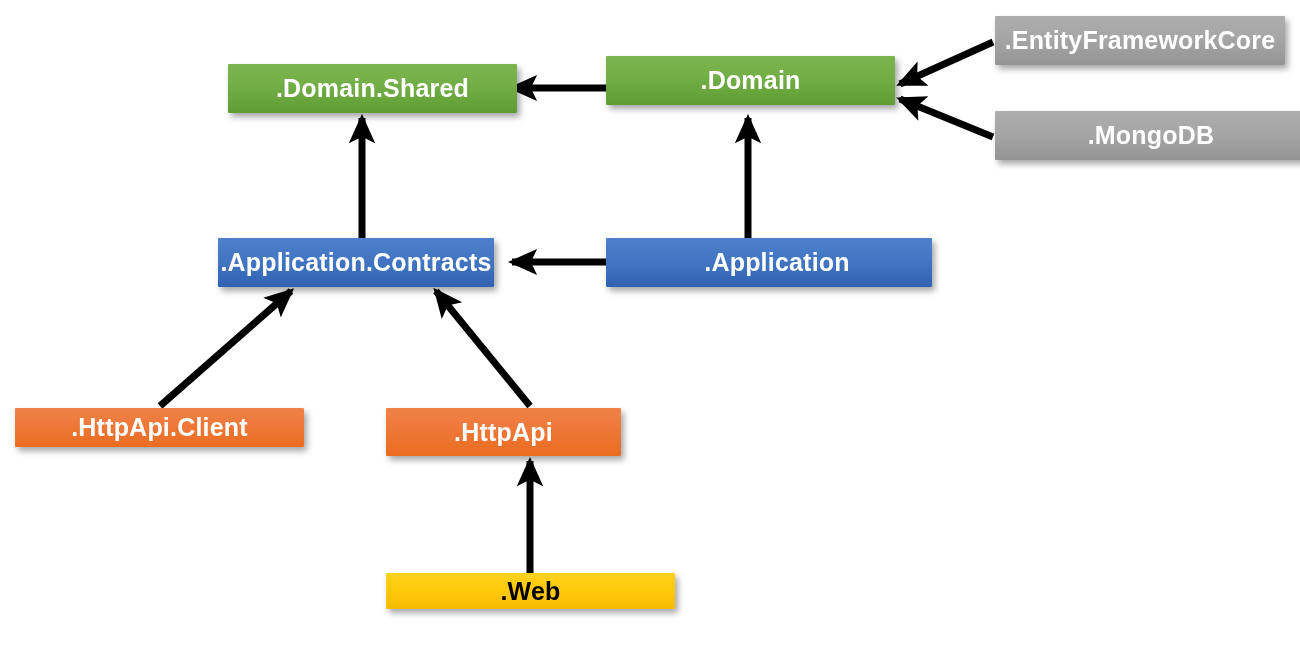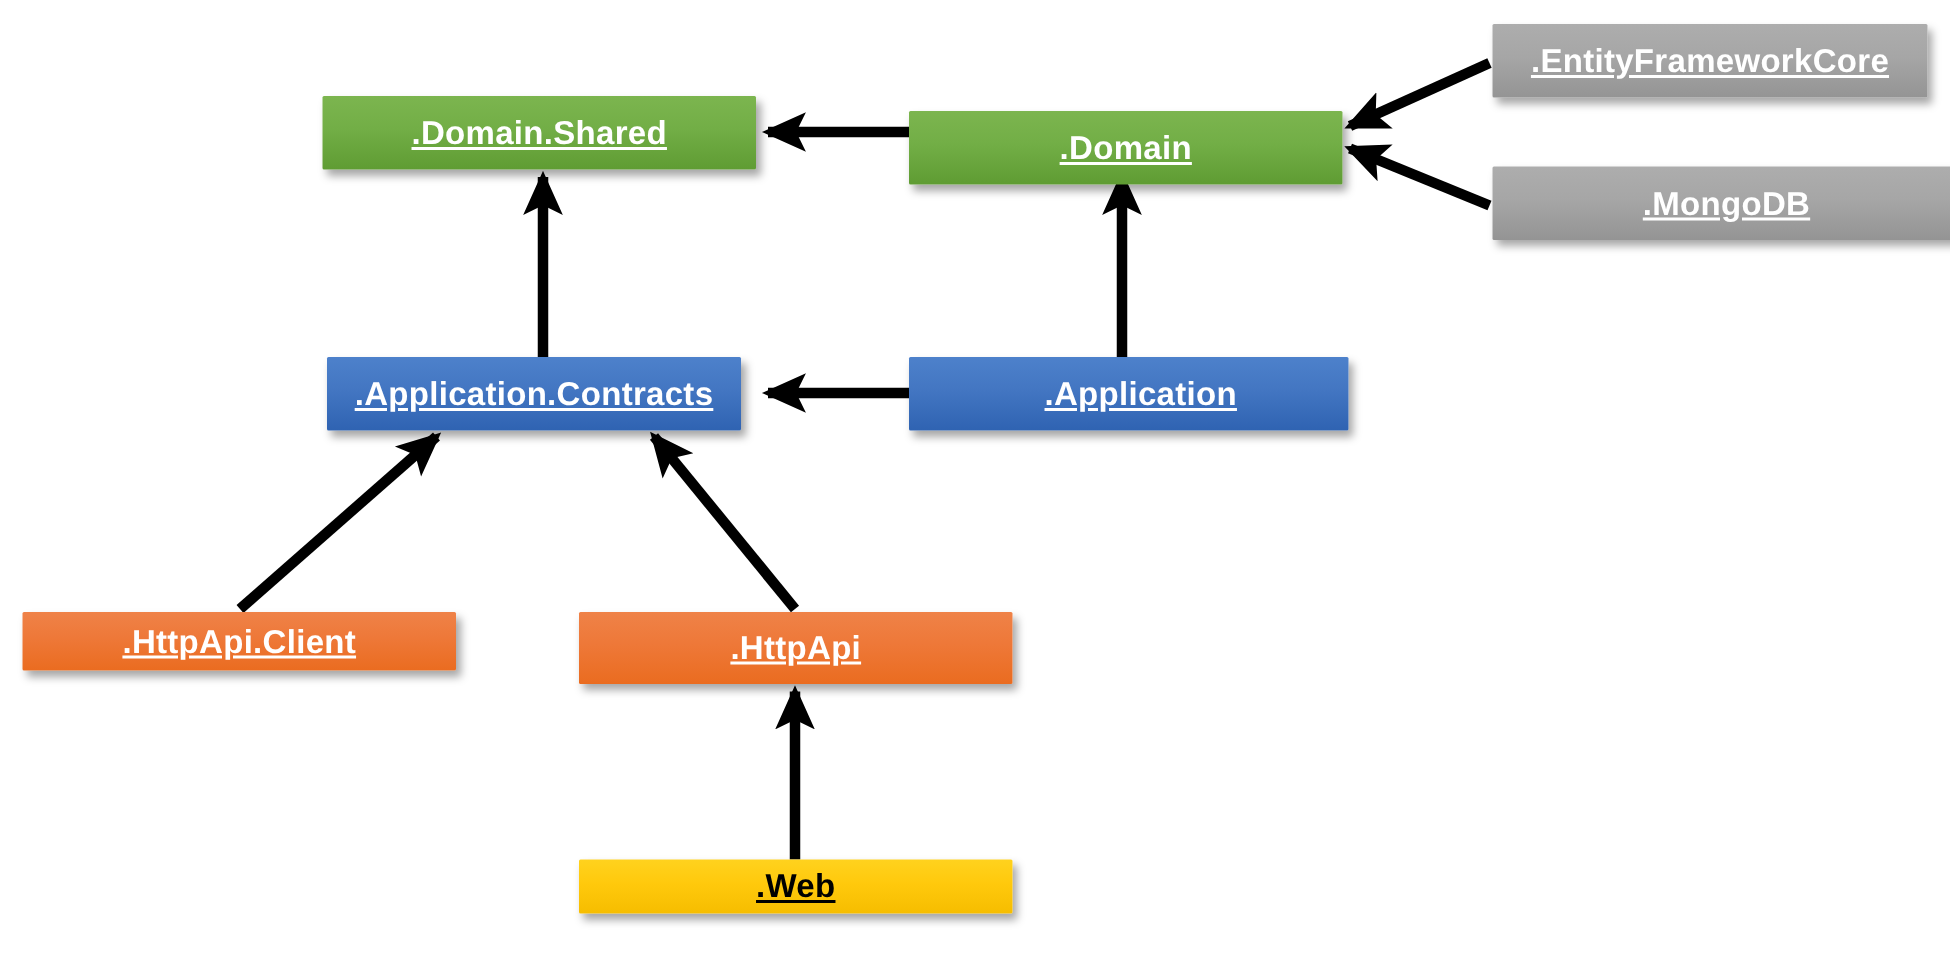--- a/index.html
+++ b/index.html
@@ -26,28 +26,27 @@
     pointer-events: none;
   }
   .node {
     position: absolute;
     box-sizing: border-box;
     display: flex;
     align-items: center;
     justify-content: center;
     text-align: center;
     font-weight: bold;
-    font-size: 22px;
+    font-size: 25px;
     letter-spacing: 0.2px;
     color: #ffffff;
     border-radius: 1px;
     box-shadow: 3px 4px 6px rgba(0,0,0,0.35);
     z-index: 3;
     user-select: none;
-    text-decoration: underline;
   }
   .node-green {
     background: linear-gradient(to bottom, #7cb54f 0%, #72ae46 45%, #5f9c33 100%);
   }
   .node-blue {
     background: linear-gradient(to bottom, #4d81cb 0%, #4376c2 45%, #2f63b2 100%);
   }
   .node-gray {
     background: linear-gradient(to bottom, #adadad 0%, #a6a6a6 45%, #949494 100%);
   }
@@ -77,42 +76,42 @@
         <line x1="362" y1="238" x2="362" y2="118" stroke-linecap="butt"></line>
         <line x1="748" y1="238" x2="748" y2="118" stroke-linecap="butt"></line>
         <line x1="606" y1="262" x2="512" y2="262" stroke-linecap="butt"></line>
         <line x1="160" y1="406" x2="291" y2="291" stroke-linecap="butt"></line>
         <line x1="530" y1="406" x2="436" y2="291" stroke-linecap="butt"></line>
         <line x1="530" y1="573" x2="530" y2="461" stroke-linecap="butt"></line>
       </g>
   </svg>
 
   <div id="node-layer">
-      <div class="node node-green" style="left: 215px; top: 64px; width: 289px; height: 49px;">
+      <div class="node node-green" style="left: 228px; top: 64px; width: 289px; height: 49px;">
         <span>.Domain.Shared</span>
       </div>
-      <div class="node node-green" style="left: 606px; top: 74px; width: 289px; height: 49px;">
+      <div class="node node-green" style="left: 606px; top: 56px; width: 289px; height: 49px;">
         <span>.Domain</span>
       </div>
       <div class="node node-gray" style="left: 995px; top: 16px; width: 290px; height: 49px;">
         <span>.EntityFrameworkCore</span>
       </div>
       <div class="node node-gray" style="left: 995px; top: 111px; width: 312px; height: 49px;">
         <span>.MongoDB</span>
       </div>
       <div class="node node-blue" style="left: 218px; top: 238px; width: 276px; height: 49px;">
         <span>.Application.Contracts</span>
       </div>
-      <div class="node node-blue" style="left: 606px; top: 238px; width: 293px; height: 49px; padding-left: 16px;">
+      <div class="node node-blue" style="left: 606px; top: 238px; width: 326px; height: 49px; padding-left: 16px;">
         <span>.Application</span>
       </div>
       <div class="node node-orange" style="left: 15px; top: 408px; width: 289px; height: 39px;">
         <span>.HttpApi.Client</span>
       </div>
-      <div class="node node-orange" style="left: 386px; top: 408px; width: 289px; height: 48px;">
+      <div class="node node-orange" style="left: 386px; top: 408px; width: 235px; height: 48px;">
         <span>.HttpApi</span>
       </div>
       <div class="node node-yellow" style="left: 386px; top: 573px; width: 289px; height: 36px;">
         <span>.Web</span>
       </div>
     </div>
 
 </div>
 
 </body></html>

